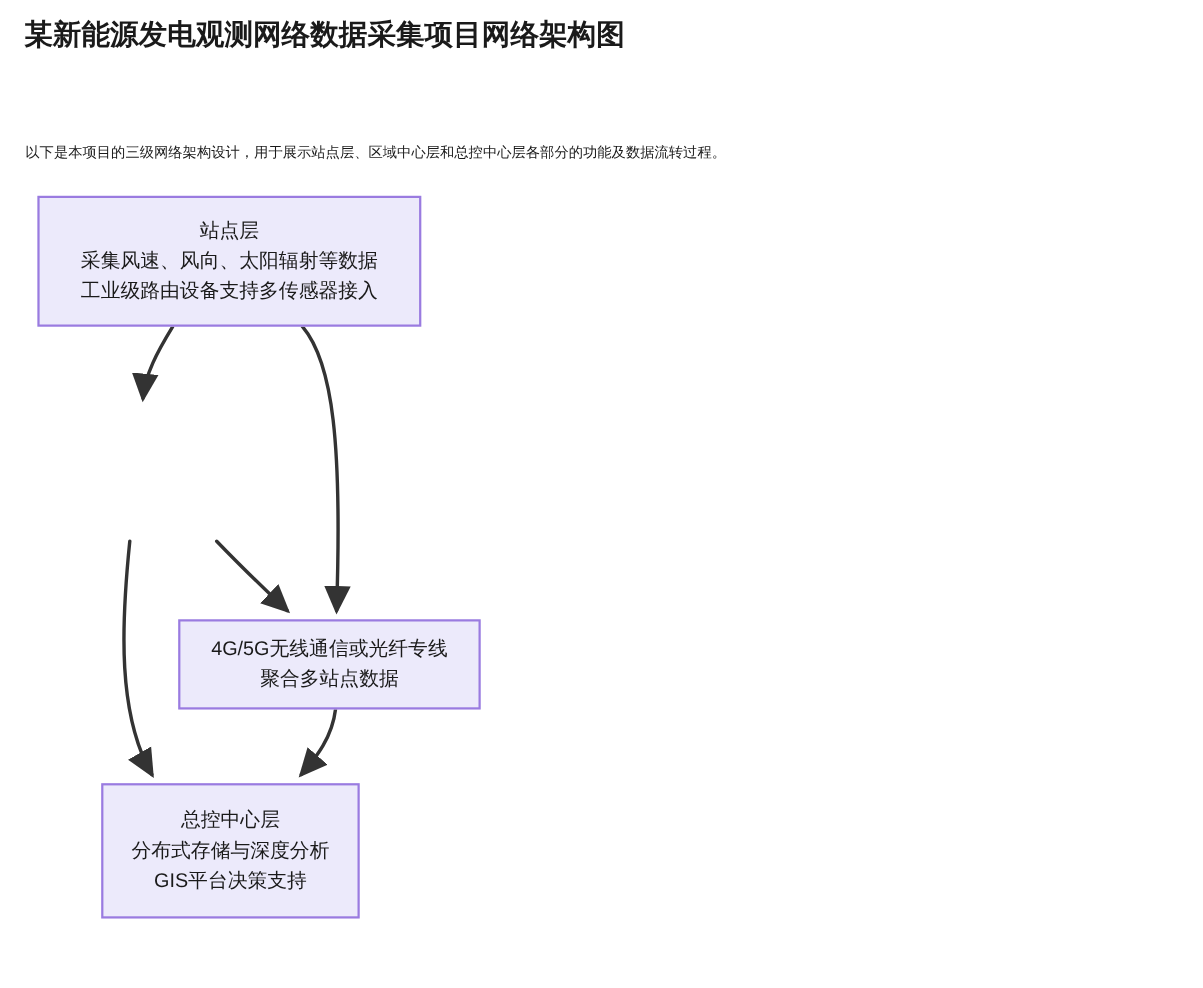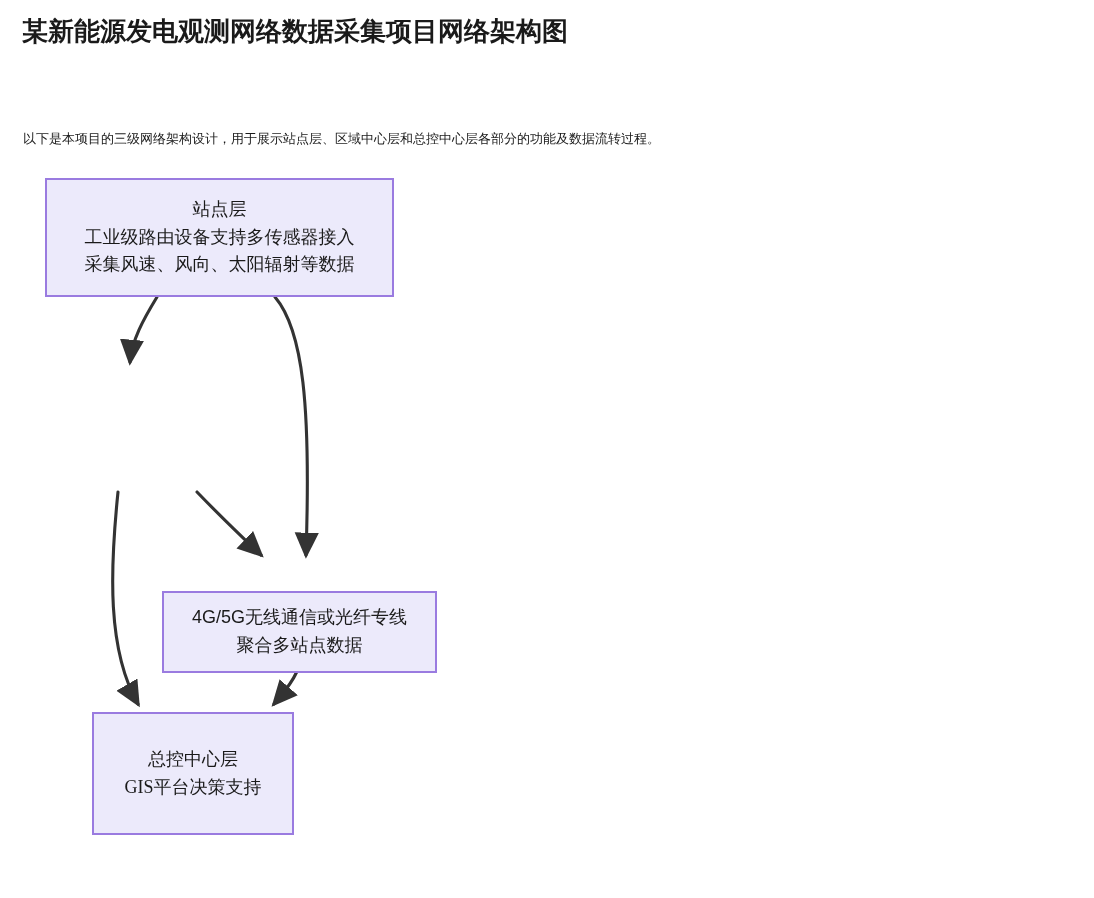--- a/index.html
+++ b/index.html
@@ -83,30 +83,31 @@
 
     <g fill="none" stroke="#333333" stroke-width="3.1" stroke-linecap="round" marker-end="url(#arrowhead)">
       <path d="M157,147 C143,170 132,190 130,212"></path>
       <path d="M275,147 C303,180 311,255 306,405"></path>
       <path d="M197,342 C224,370 243,388 261,405"></path>
       <path d="M118,342 C110,420 107,500 138,554"></path>
       <path d="M305,495 C302,520 288,538 274,554"></path>
     </g>
   </svg>
 
-  <div class="node-box" style="left:34px; top:28px; width:349px; height:119px;margin-left:11px;">
+  <div class="node-box" style="left:34px; top:28px; width:349px; height:119px;">
     <div class="node-line">站点层</div>
+    <div class="node-line">采集风速、风向、太阳辐射等数据</div>
     <div class="node-line">工业级路由设备支持多传感器接入</div>
-    <div class="node-line">采集风速、风向、太阳辐射等数据</div>
   </div>
 
 
-  <div class="node-box" style="left:162px; top:413px; width:275px; height:82px;margin-top:28px;">
+  <div class="node-box" style="left:162px; top:413px; width:275px; height:82px;">
     <div class="node-line">4G/5G无线通信或光纤专线</div>
     <div class="node-line">聚合多站点数据</div>
   </div>
 
-  <div class="node-box" style="left:92px; top:562px; width:202px; height:123px;font-family:Liberation Serif, serif;">
+  <div class="node-box" style="left:92px; top:562px; width:235px; height:123px;">
     <div class="node-line">总控中心层</div>
+    <div class="node-line">分布式存储与深度分析</div>
     <div class="node-line">GIS平台决策支持</div>
   </div>
 
 </div>
 
 </body></html>

